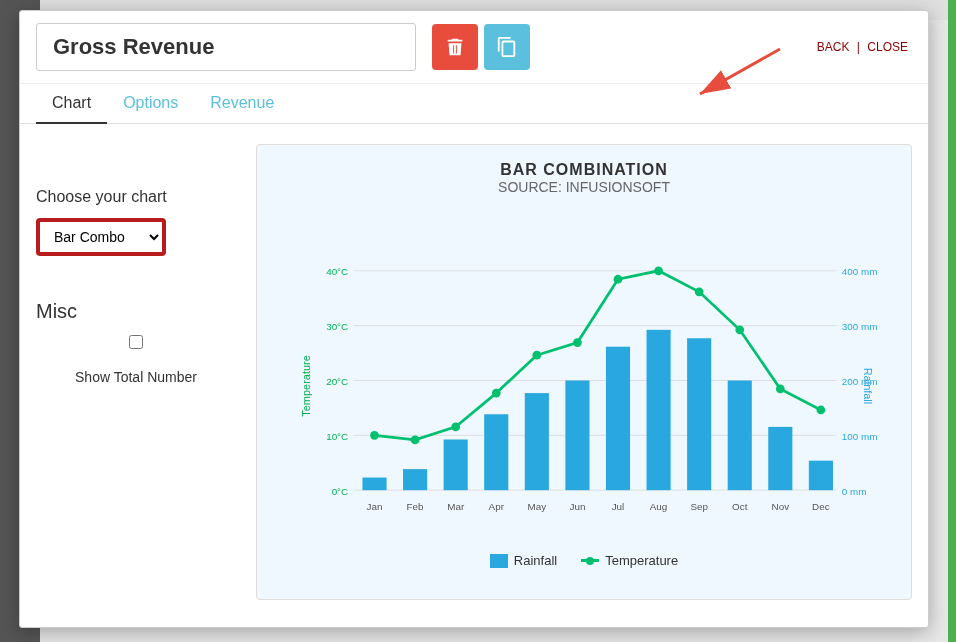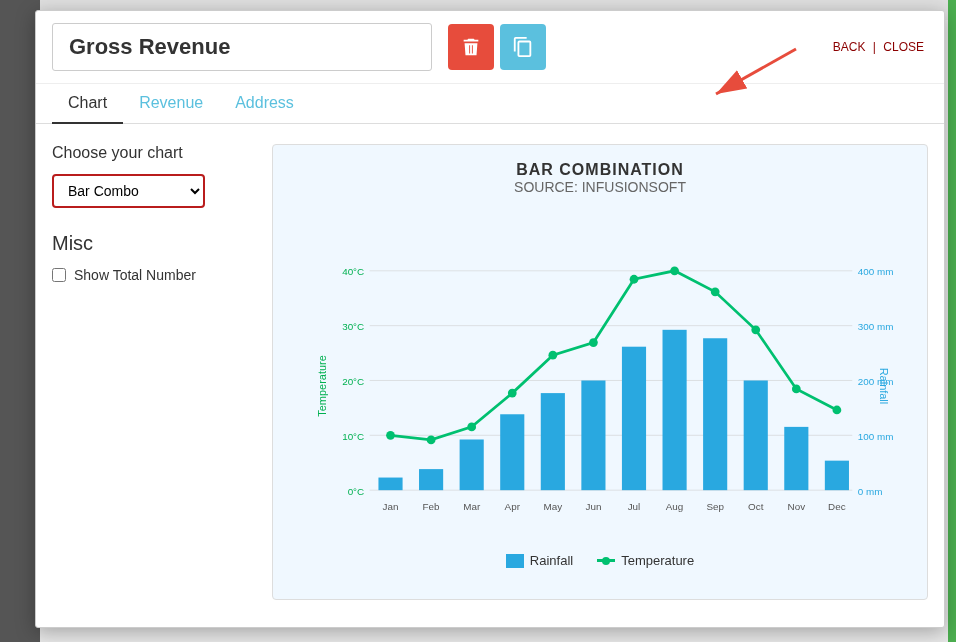--- a/index.html
+++ b/index.html
@@ -38,21 +38,21 @@
       position: absolute;
       top: 0; right: 0;
       width: 8px;
       height: 642px;
       background: #4CAF50;
     }
 
     
     .modal-overlay {
       position: absolute;
-      top: 10px; left: 35px;
+      top: 10px; left: 19px;
       width: 910px;
       height: 618px;
       background: white;
       border: 1px solid #ccc;
       box-shadow: 0 4px 20px rgba(0,0,0,0.3);
       border-radius: 3px;
     }
 
     
     .modal-header {
@@ -151,46 +151,48 @@
     
     .left-panel {
       width: 200px;
       flex-shrink: 0;
     }
     .left-panel h3 {
       font-size: 16px;
       font-weight: normal;
       color: #333;
       margin-bottom: 12px;
+      margin-top: 44px;
     }
     .chart-select {
-      border: 2px solid #b91c1c;
+      border: 4px solid #b91c1c;
       border-radius: 4px;
       padding: 6px 10px;
       font-size: 14px;
-      width: 153px;
+      width: 130px;
       background: white;
       cursor: pointer;
       appearance: auto;
     }
     .misc-section {
       margin-top: 24px;
     }
     .misc-section h3 {
       font-size: 20px;
       font-weight: normal;
       color: #333;
       margin-bottom: 12px;
     }
     .checkbox-row {
       display: flex;
       align-items: center;
-      gap: 8px;
+      gap: 20px;
       font-size: 14px;
       color: #333;
+      flex-direction: column;
     }
     .checkbox-row input[type="checkbox"] {
       width: 14px;
       height: 14px;
       cursor: pointer;
     }
 
     
     .chart-area {
       flex: 1;
@@ -298,22 +300,22 @@
 
     <div class="back-close">
       <span>BACK</span>
       <span class="sep">|</span>
       <span>CLOSE</span>
     </div>
   </div>
 
   <div class="tabs">
     <div class="tab active">Chart</div>
+    <div class="tab">Options</div>
     <div class="tab">Revenue</div>
-    <div class="tab">Address</div>
   </div>
 
   <div class="modal-body">
 
     <div class="left-panel">
       <h3>Choose your chart</h3>
       <select class="chart-select">
         <option>Bar Combo</option>
         <option>Line</option>
         <option>Pie</option>

